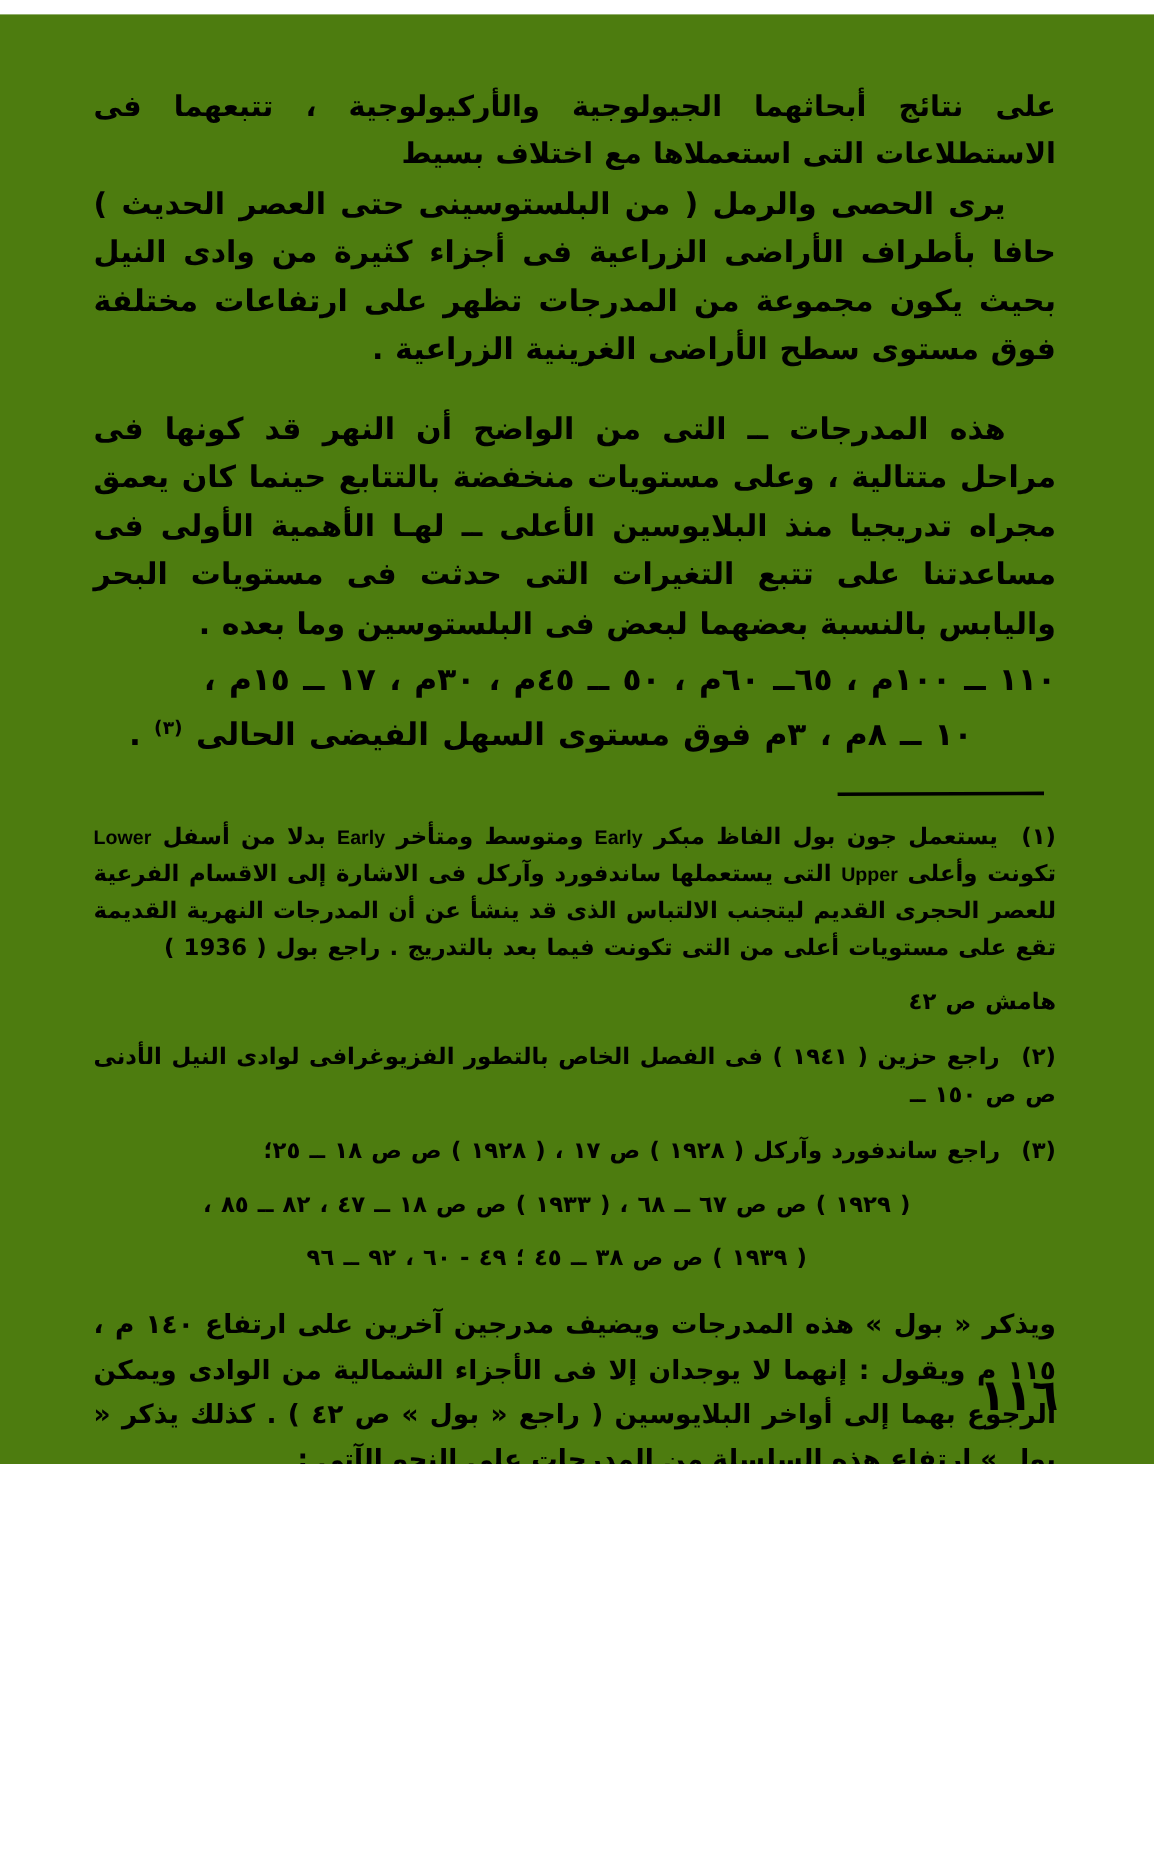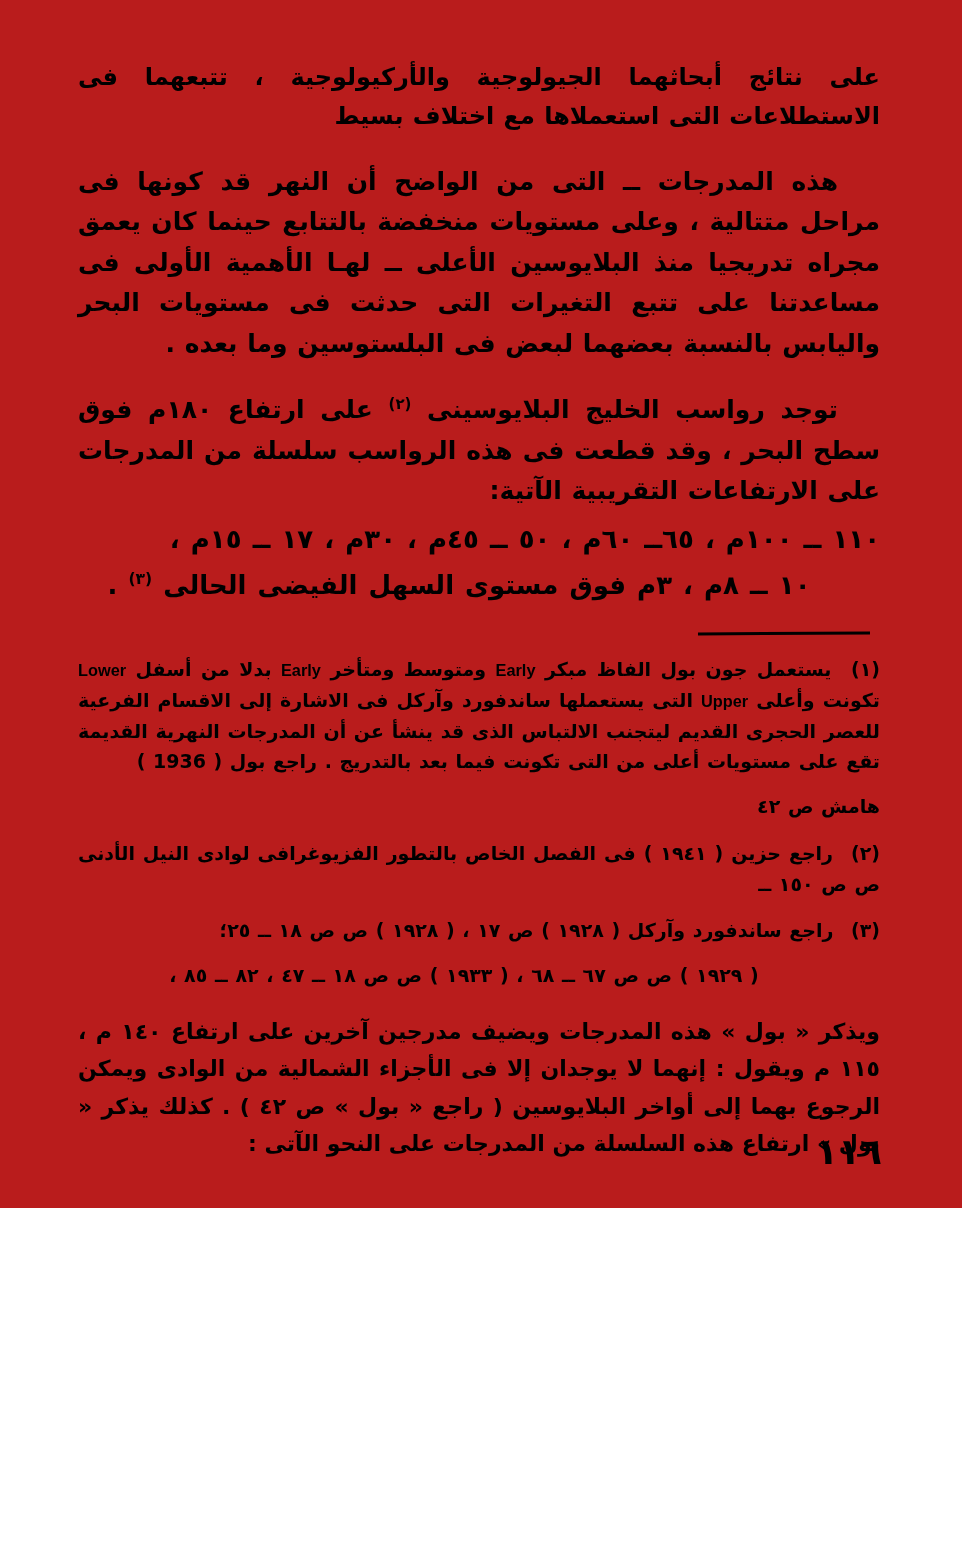--- a/index.html
+++ b/index.html
@@ -6,22 +6,22 @@
   html, body {
     margin: 0;
     padding: 0;
     background: #ffffff;
   }
 
   .page {
     position: relative;
     width: 962px;
     height: 1208px;
-    margin: 0 auto;
-    background: #b91c1c;
+    margin: 12px auto;
+    background: #4d7c0f;
     color: #000000;
     font-family: "DejaVu Sans", sans-serif;
     overflow: hidden;
   }
 
   .content {
     position: absolute;
     top: 58px;
     right: 82px;
     left: 78px;
@@ -170,28 +170,24 @@
 </head>
 <body>
 
 <div class="page">
 
   <div class="content">
 
     <p class="body-par par-thin par-opening">على نتائج أبحاثهما الجيولوجية والأركيولوجية ، تتبعهما فى الاستطلاعات التى استعملاها مع اختلاف بسيط</p>
 
 
+    <p class="body-par par-indent">يرى الحصى والرمل ( من البلستوسينى حتى العصر الحديث ) حافا بأطراف الأراضى الزراعية فى أجزاء كثيرة من وادى النيل بحيث يكون مجموعة من المدرجات تظهر على ارتفاعات مختلفة فوق مستوى سطح الأراضى الغرينية الزراعية .</p>
 
     <p class="body-par par-indent par-lead">هذه المدرجات ــ التى من الواضح أن النهر قد كونها فى مراحل متتالية ، وعلى مستويات منخفضة بالتتابع حينما كان يعمق مجراه تدريجيا منذ البلايوسين الأعلى ــ لهـا الأهمية الأولى فى مساعدتنا على تتبع التغيرات التى حدثت فى مستويات البحر واليابس بالنسبة بعضهما لبعض فى البلستوسين وما بعده .</p>
 
-    <p class="body-par par-indent par-lead">
-      <span>توجد رواسب الخليج البلايوسينى</span>
-      <sup class="fn-ref">(٢)</sup>
-      <span>على ارتفاع ١٨٠م فوق سطح البحر ، وقد قطعت فى هذه الرواسب سلسلة من المدرجات على الارتفاعات التقريبية الآتية:</span>
-    </p>
 
     <p class="terrace-list">١١٠ ــ ١٠٠م ، ٦٥ــ ٦٠م ، ٥٠ ــ ٤٥م ، ٣٠م ، ١٧ ــ ١٥م ،</p>
 
     <p class="terrace-list terrace-list-tail">
       <span>١٠ ــ ٨م ، ٣م فوق مستوى السهل الفيضى الحالى</span>
       <sup class="fn-ref">(٣)</sup>
       <span>.</span>
     </p>
 
     <div class="fn-rule-wrap">
@@ -217,20 +213,21 @@
       <p class="footnote">
         <span class="fn-num">(٢)</span>
         <span>راجع حزين ( ١٩٤١ ) فى الفصل الخاص بالتطور الفزيوغرافى لوادى النيل الأدنى ص ص ١٥٠ ــ</span>
       </p>
 
       <p class="footnote">
         <span class="fn-num">(٣)</span>
         <span>راجع ساندفورد وآركل ( ١٩٢٨ ) ص ١٧ ، ( ١٩٢٨ ) ص ص ١٨ ــ ٢٥؛</span>
       </p>
       <p class="footnote fn-numline">( ١٩٢٩ ) ص ص ٦٧ ــ ٦٨ ، ( ١٩٣٣ ) ص ص ١٨ ــ ٤٧ ، ٨٢ ــ ٨٥ ،</p>
+      <p class="footnote fn-numline">( ١٩٣٩ ) ص ص ٣٨ ــ ٤٥ ؛ ٤٩ - ٦٠ ، ٩٢ ــ ٩٦</p>
 
     </div>
 
     <p class="closing-note">ويذكر « بول » هذه المدرجات ويضيف مدرجين آخرين على ارتفاع ١٤٠ م ، ١١٥ م ويقول : إنهما لا يوجدان إلا فى الأجزاء الشمالية من الوادى ويمكن الرجوع بهما إلى أواخر البلايوسين ( راجع « بول » ص ٤٢ ) . كذلك يذكر « بول » ارتفاع هذه السلسلة من المدرجات على النحو الآتى :</p>
 
   </div>
 
   <div class="page-number">١١٦</div>
 
 </div>

